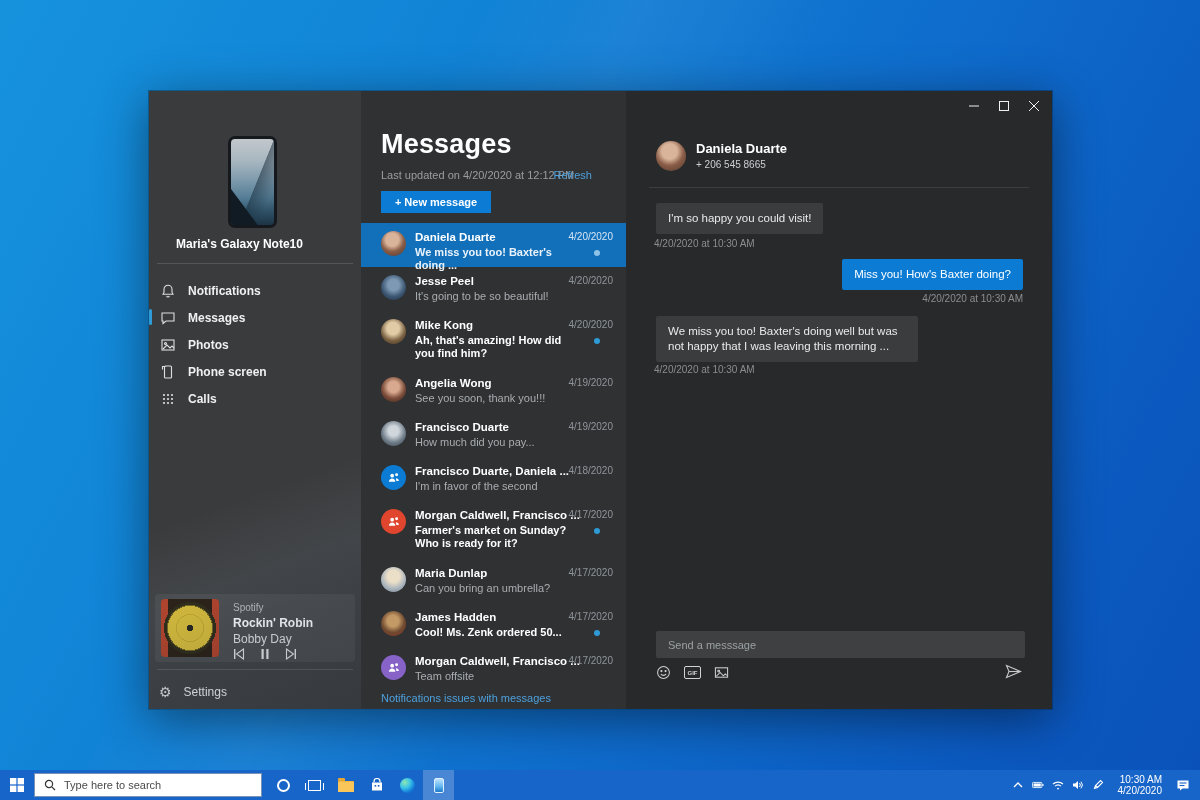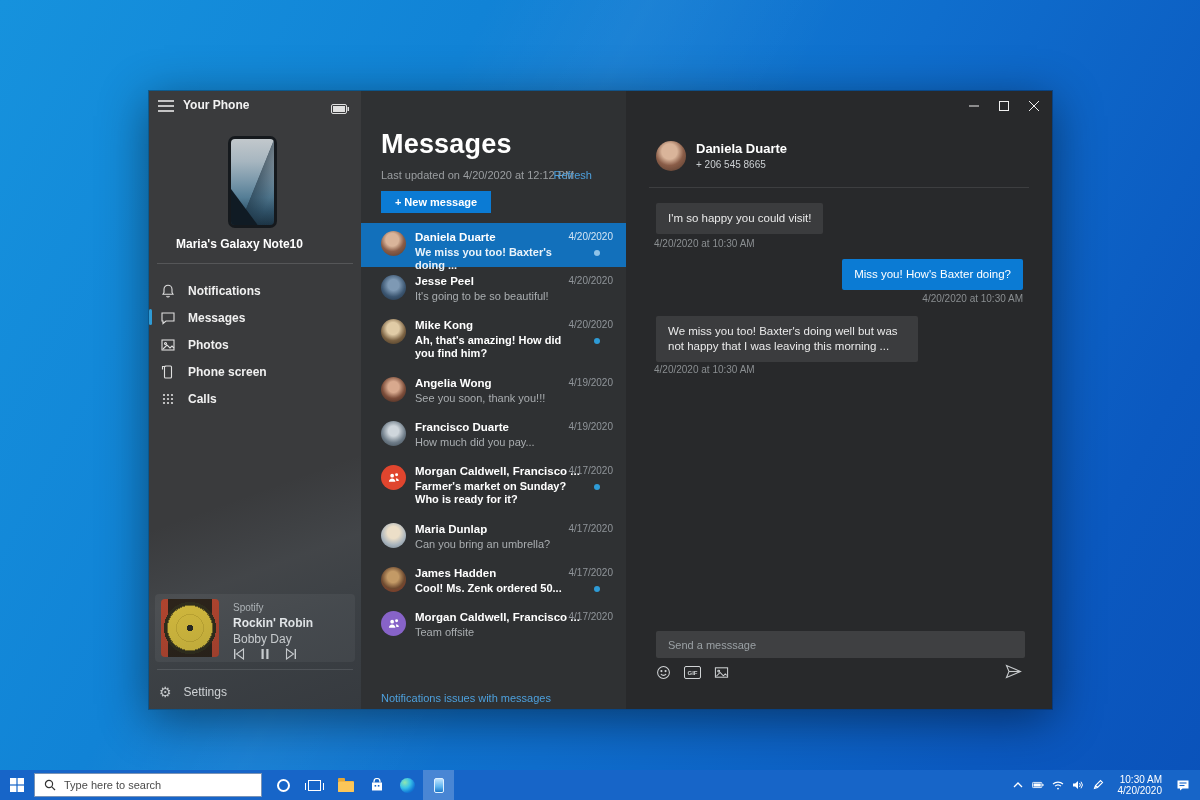--- a/index.html
+++ b/index.html
@@ -159,39 +159,20 @@
 </style>
 </head>
 <body>
 
 <div class="screen">
   <div class="desktop"></div>
 
   <div class="win">
 
     <div class="sidebar">
-      <div class="sb-header">
-        <span class="hamburger">
-          <svg viewBox="0 0 16 14">
-              <g stroke="currentColor" stroke-width="1.6">
-                <line x1="0" y1="2" x2="16" y2="2"></line>
-                <line x1="0" y1="7" x2="16" y2="7"></line>
-                <line x1="0" y1="12" x2="16" y2="12"></line>
-              </g>
-            </svg>
-        </span>
-        <span class="sb-title">Your Phone</span>
-        <span class="battery-h">
-          <svg width="18" height="10" viewBox="0 0 18 10">
-              <rect x="0.5" y="0.5" width="15" height="9" rx="1.5" fill="none" stroke="currentColor"></rect>
-              <rect x="2" y="2" width="12" height="6" fill="currentColor"></rect>
-              <rect x="16.5" y="3" width="1.5" height="4" fill="currentColor"></rect>
-            </svg>
-        </span>
-      </div>
 
       <div class="phone-thumb">
         <div class="phone-wall"></div>
       </div>
       <div class="device-name">Maria's Galaxy Note10</div>
       <div class="sb-div div1"></div>
 
       <div class="nav">
         <div class="nav-item">
 
@@ -329,20 +310,35 @@
           </div>
           <span class="conv-date">4/19/2020</span>
         </div>
         <div class="conv-row">
           <span class="avatar av-francisco"></span>
           <div class="conv-main">
             <span class="conv-name">Francisco Duarte</span>
             <span class="conv-preview">How much did you pay...</span>
           </div>
           <span class="conv-date">4/19/2020</span>
+        </div>
+        <div class="conv-row">
+          <span class="avatar g-blue">
+            <svg viewBox="0 0 14 14" fill="currentColor">
+                <circle cx="5" cy="4.5" r="2"></circle>
+                <circle cx="9.8" cy="3.5" r="1.6"></circle>
+                <path d="M1.5 11c0-2 1.6-3.4 3.5-3.4S8.5 9 8.5 11z"></path>
+                <path d="M9 7.2c1.8 0 3.2 1.2 3.2 2.9H9.6"></path>
+              </svg>
+          </span>
+          <div class="conv-main">
+            <span class="conv-name">Francisco Duarte, Daniela ...</span>
+            <span class="conv-preview">I'm in favor of the second</span>
+          </div>
+          <span class="conv-date">4/18/2020</span>
         </div>
         <div class="conv-row tall">
           <span class="avatar g-red">
             <svg viewBox="0 0 14 14" fill="currentColor">
                 <circle cx="5" cy="4.5" r="2"></circle>
                 <circle cx="9.8" cy="3.5" r="1.6"></circle>
                 <path d="M1.5 11c0-2 1.6-3.4 3.5-3.4S8.5 9 8.5 11z"></path>
                 <path d="M9 7.2c1.8 0 3.2 1.2 3.2 2.9H9.6"></path>
               </svg>
           </span>

